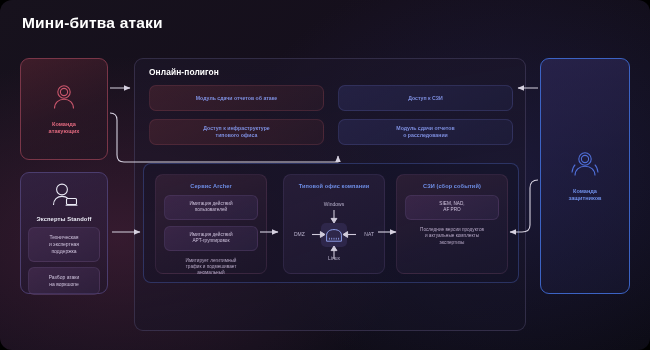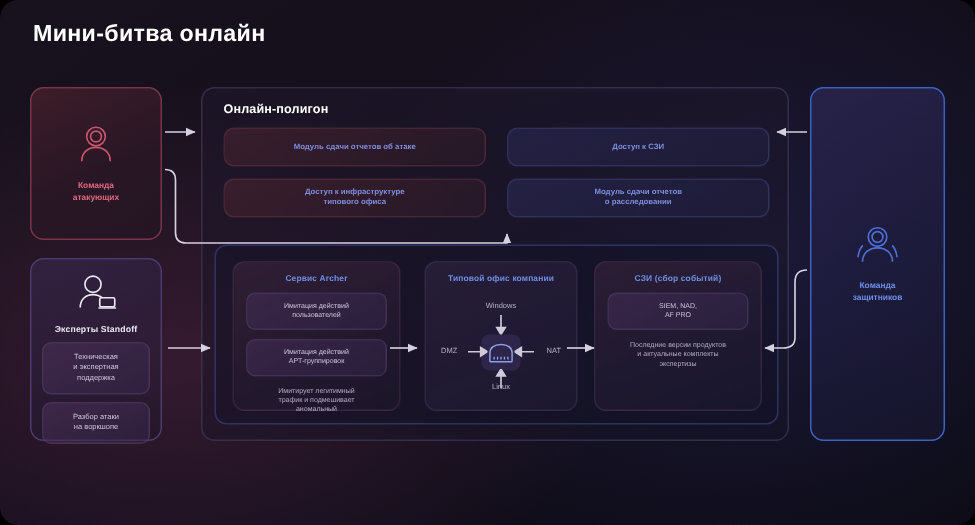--- a/index.html
+++ b/index.html
@@ -104,21 +104,21 @@
     font-size: 5.6px;
     line-height: 7.4px;
     color: #6f8fe8;
     text-align: center;
     font-weight: bold;
   }
 
   
   .polygon {
     position: absolute;
-    left: 134px; top: 58px; width: 392px; height: 236px;
+    left: 134px; top: 58px; width: 392px; height: 273px;
     box-sizing: border-box;
     border: 1px solid rgba(92,84,124,0.40);
     border-radius: 9px;
     background: linear-gradient(170deg, rgba(30,24,44,0.55) 0%, rgba(22,20,38,0.45) 100%);
   }
   .polygon-title {
     position: absolute;
     left: 14px; top: 8px;
     font-size: 8.4px;
     font-weight: bold;
@@ -254,21 +254,21 @@
     left: 0; top: 0;
     width: 650px; height: 350px;
     pointer-events: none;
   }
 </style>
 </head>
 <body>
 
 <div id="root">
 
-  <div class="title">Мини-битва онлайн</div>
+  <div class="title">Мини-битва атаки</div>
 
   <div class="card attackers">
     <span>
       <svg width="30" height="28" viewBox="0 0 30 28" fill="none">
         <circle cx="15" cy="9" r="6.2" stroke="#c9566c" stroke-width="1.1"></circle>
         <circle cx="15" cy="9" r="3.6" stroke="#c9566c" stroke-width="1.1"></circle>
         <path d="M5.5 25.5 C5.5 19.5 9.8 16.2 15 16.2 C20.2 16.2 24.5 19.5 24.5 25.5" stroke="#c9566c" stroke-width="1.1" fill="none"></path>
       </svg>
     </span>
     <div class="cap">

